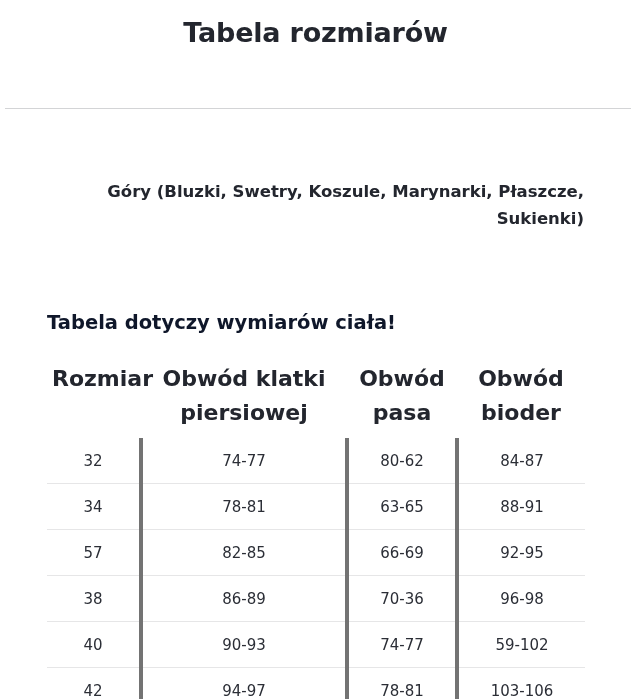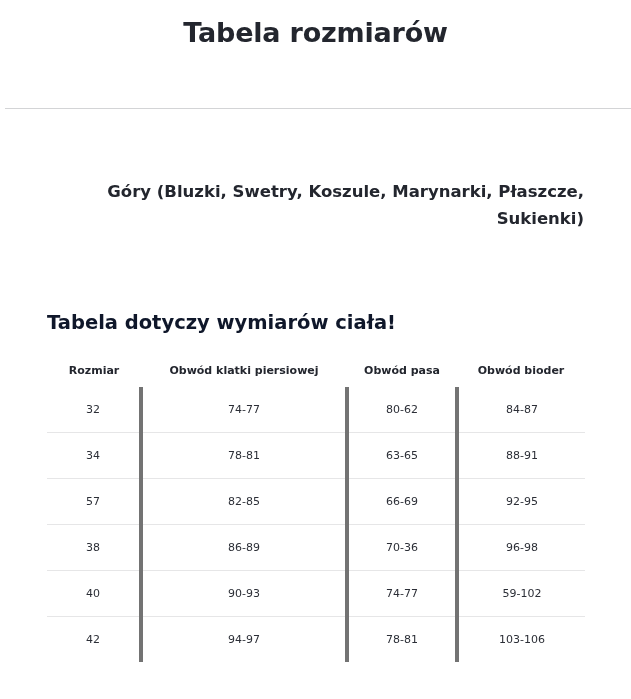--- a/index.html
+++ b/index.html
@@ -81,32 +81,32 @@
     border-collapse: collapse;
     table-layout: fixed;
   }
 
   .size-table col.c-size   { width: 94px; }
   .size-table col.c-chest  { width: 206px; }
   .size-table col.c-waist  { width: 110px; }
   .size-table col.c-hips   { width: 128px; }
 
   .size-table th {
-    font-size: 11px;
+    font-size: 22px;
     font-weight: 700;
     color: #23262e;
     text-align: center;
     padding: 0 5px 8px 5px;
     line-height: 1.55;
     vertical-align: top;
     border: 0;
   }
 
   .size-table td {
-    font-size: 11px;
+    font-size: 15px;
     font-weight: 400;
     color: #2b2e36;
     text-align: center;
     height: 45px;
     padding: 0 5px;
     border-bottom: 1px solid #e6e6e7;
     background-clip: padding-box;
   }
 
   

